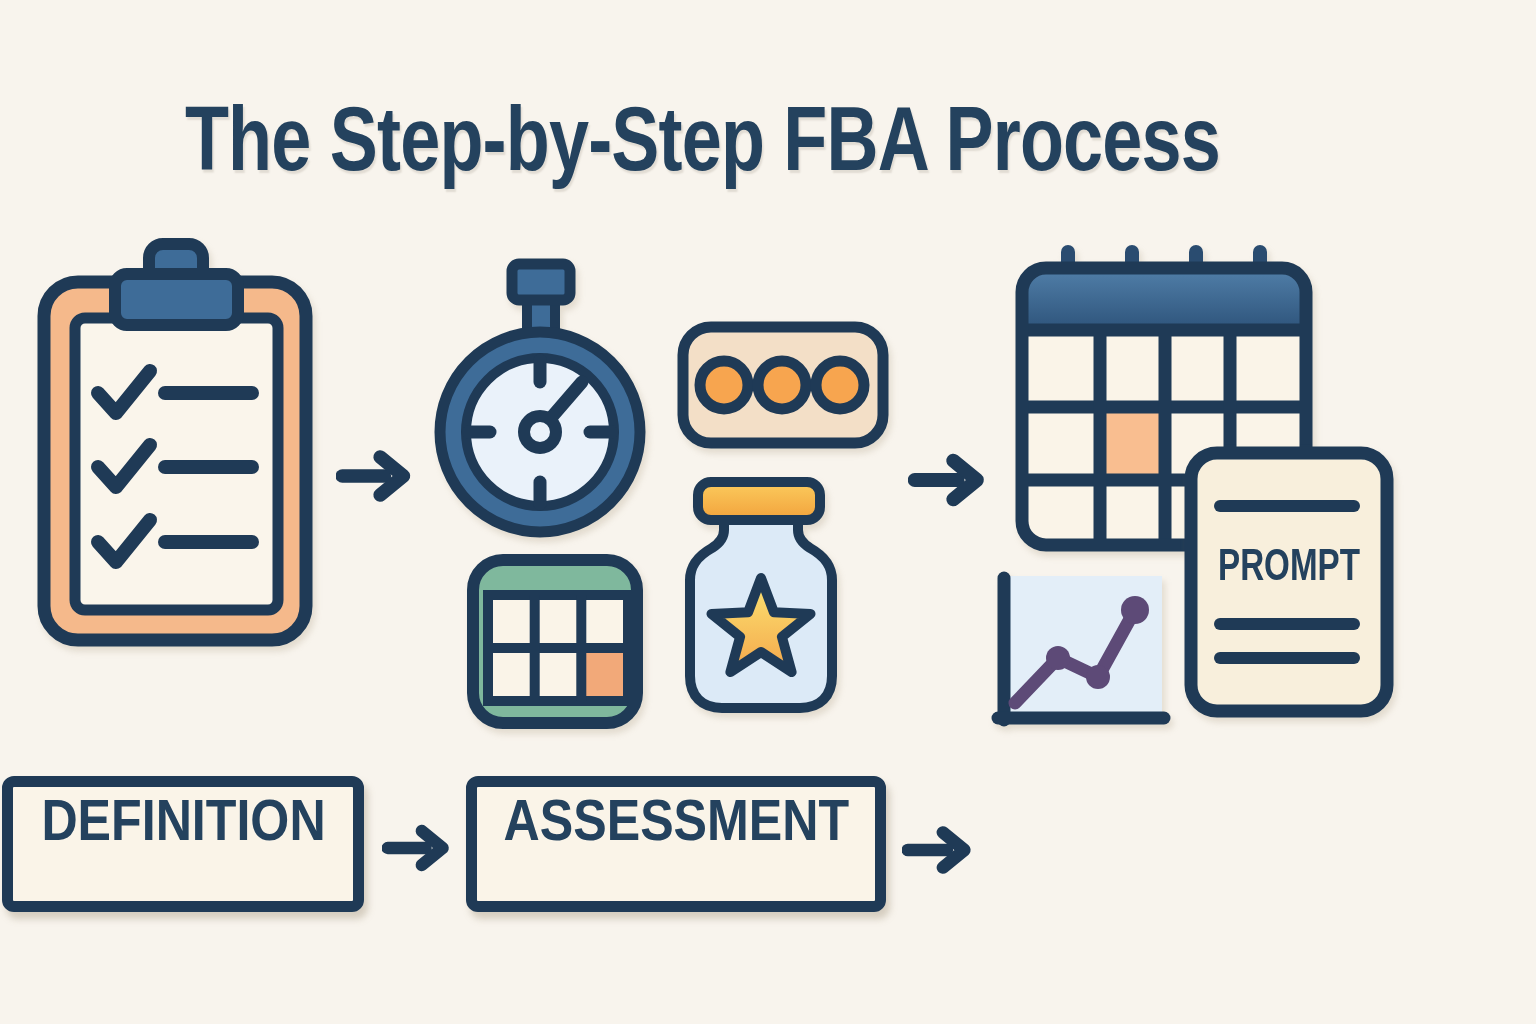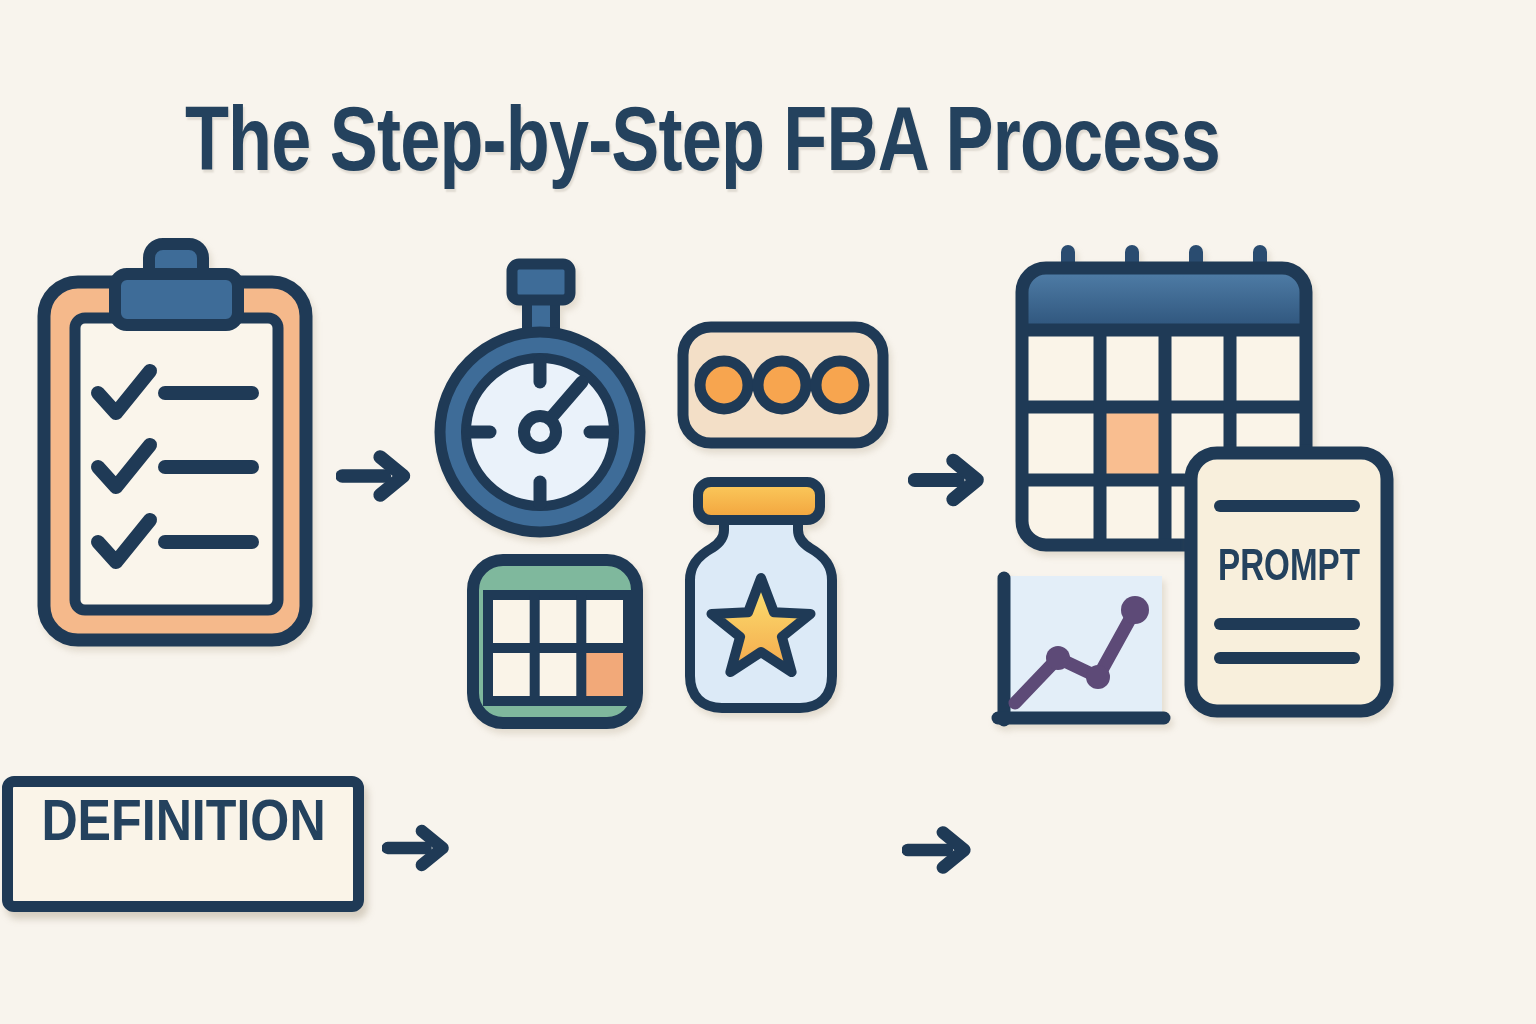--- a/index.html
+++ b/index.html
@@ -194,20 +194,23 @@
 
   <div class="stage-box" style="left:2px;width:362px">
     <span class="stage-label">DEFINITION</span>
   </div>
 
   <svg class="abs" style="left:382px;top:820px" width="72" height="56" viewBox="0 0 76 56">
     <line class="ln" x1="6" y1="28" x2="46" y2="28" stroke-width="13"></line>
     <path class="ln" d="M42,10 L64,28 L42,46" stroke-width="13" stroke-linejoin="round"></path>
   </svg>
 
+  <div class="stage-box" style="left:466px;width:420px">
+    <span class="stage-label">ASSESSMENT</span>
+  </div>
 
   <svg class="abs" style="left:902px;top:822px" width="74" height="56" viewBox="0 0 76 56">
     <line class="ln" x1="6" y1="28" x2="46" y2="28" stroke-width="13"></line>
     <path class="ln" d="M42,10 L64,28 L42,46" stroke-width="13" stroke-linejoin="round"></path>
   </svg>
 
 
 </div>
 
 </body></html>

